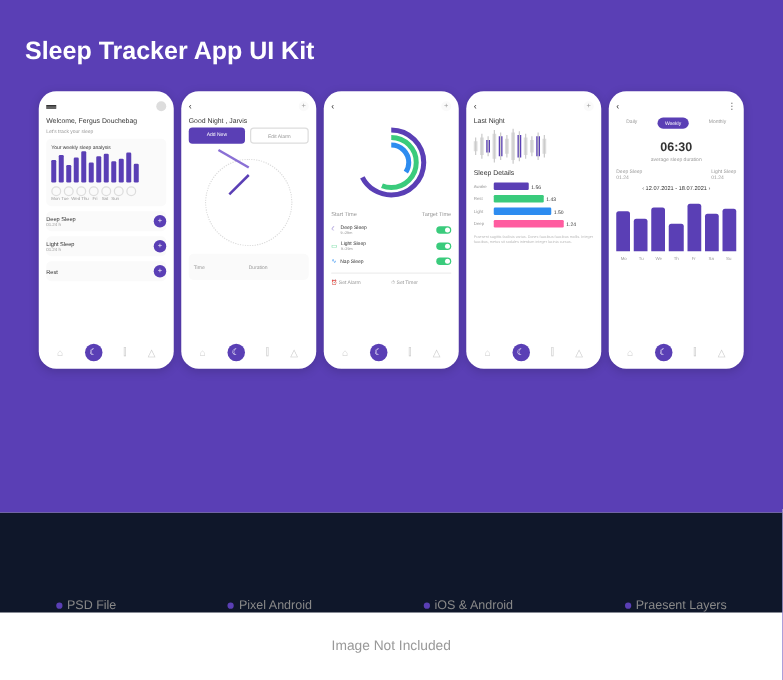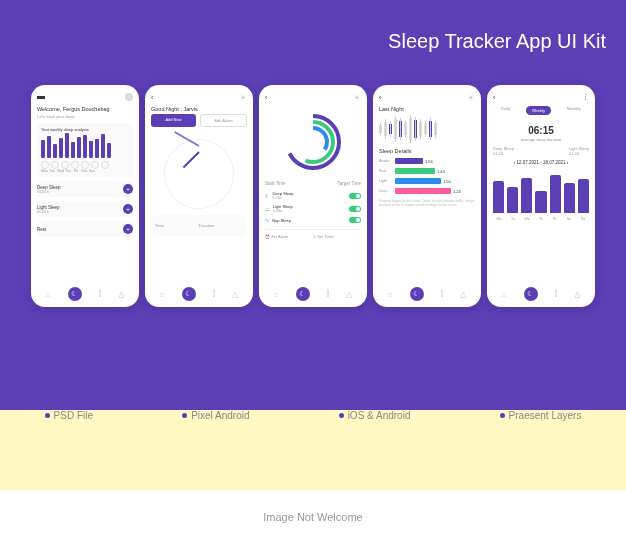--- a/index.html
+++ b/index.html
@@ -1,18 +1,18 @@
 <!DOCTYPE html>
 <html><head>
 <meta charset="utf-8">
 <style>
 *{margin:0;padding:0;box-sizing:border-box;font-family:-apple-system,BlinkMacSystemFont,sans-serif}
 body{width:626px;height:544px;background:#fff}
 .hero{background:#5a3fb5;height:410px;padding:30px 20px 0;position:relative}
-.title{color:#fff;text-align:right;font-size:20px;font-weight:400;margin-bottom:32px}
+.title{color:#fff;text-align:left;font-size:20px;font-weight:700;margin-bottom:20px}
 .phones{display:flex;gap:6px;justify-content:center}
 .phone{background:#fff;border-radius:14px;width:108px;height:222px;padding:8px 6px;display:flex;flex-direction:column;box-shadow:0 2px 8px rgba(0,0,0,.15);font-size:5px;color:#333;position:relative;overflow:hidden}
 .phdr{display:flex;justify-content:space-between;align-items:center;margin-bottom:5px}
 .bars{height:3px;display:flex;flex-direction:column;gap:1px}
 .bars i{display:block;width:8px;height:1px;background:#333}
 .avatar{width:8px;height:8px;border-radius:50%;background:#ddd}
 .plus{width:8px;height:8px;border-radius:50%;background:#fafafa;display:flex;align-items:center;justify-content:center;font-size:6px;color:#999}
 .welcome{font-size:5.5px;margin-bottom:2px}
 .sub{font-size:4px;color:#999;margin-bottom:4px}
 .card{background:#fafafa;border-radius:4px;padding:4px;margin-bottom:4px}
@@ -48,21 +48,21 @@
 .cnd.p{background:#5a3fb5}
 .hb{display:flex;align-items:center;gap:2px;font-size:4px;margin:2px 0}
 .hbar{height:6px;border-radius:1px}
 .tabs{display:flex;justify-content:space-around;font-size:4px;color:#999;margin-bottom:6px}
 .tabs .at{background:#5a3fb5;color:#fff;padding:2px 6px;border-radius:8px}
 .bignum{text-align:center;font-size:10px;font-weight:600;margin:4px 0 1px}
 .drow{display:flex;justify-content:space-between;font-size:4px;color:#999;margin-bottom:4px}
 .daterow{text-align:center;font-size:4.5px;margin-bottom:4px}
 .bc2{display:flex;align-items:flex-end;gap:3px;height:40px;margin:4px 0}
 .bc2 div{flex:1;background:#5a3fb5;border-radius:2px 2px 0 0}
-.features{background:#fef9c3;height:80px;display:flex;align-items:flex-start;justify-content:space-around;font-size:10px;color:#888}
+.features{background:#0f172a;height:80px;display:flex;align-items:flex-end;justify-content:space-around;font-size:10px;color:#888}
 .feat{display:flex;align-items:center;gap:4px}
 .dot{width:5px;height:5px;border-radius:50%;background:#5a3fb5}
 .footer{height:54px;display:flex;align-items:center;justify-content:center;font-size:11px;color:#999}
 .lbl{width:14px;font-size:3.5px;color:#999}
 </style>
 </head>
 <body>
 
 <div class="hero">
   <div class="title">Sleep Tracker App UI Kit</div>
@@ -269,21 +269,21 @@
     <div class="phone">
       <div class="phdr">
         <span style="font-size:7px">‹</span>
         <span style="font-size:7px">⋮</span>
       </div>
       <div class="tabs">
         <span>Daily</span>
         <span class="at">Weekly</span>
         <span>Monthly</span>
       </div>
-      <div class="bignum">06:15</div>
+      <div class="bignum">06:30</div>
       <div class="sub" style="text-align:center">average sleep duration</div>
       <div class="drow">
         <div>
             <div>Deep Sleep</div>
             <div>01.24</div>
           </div>
         <div>
             <div>Light Sleep</div>
             <div>01.24</div>
           </div>
@@ -330,13 +330,13 @@
   <div class="feat">
       <span class="dot"></span>
       <span>iOS &amp; Android</span>
     </div>
   <div class="feat">
       <span class="dot"></span>
       <span>Praesent Layers</span>
     </div>
 </div>
 
-<div class="footer">Image Not Welcome</div>
+<div class="footer">Image Not Included</div>
 
 </body></html>

